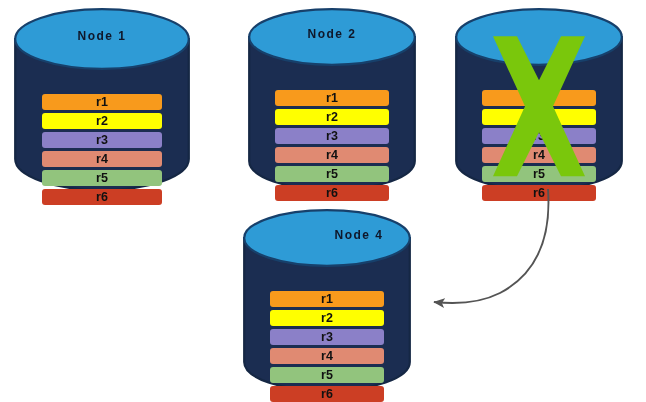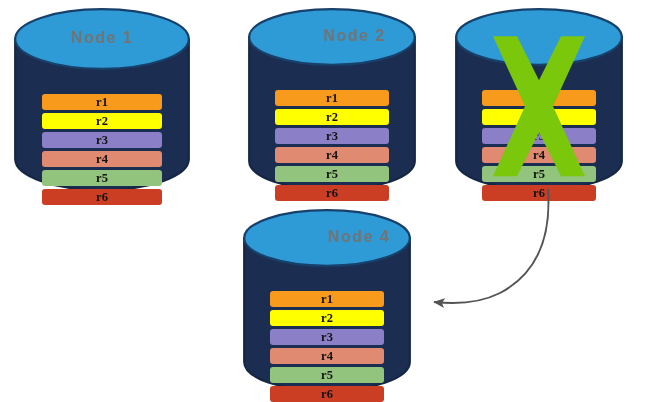--- a/index.html
+++ b/index.html
@@ -30,23 +30,23 @@
     position: absolute;
     left: 0; top: 0;
     overflow: visible;
   }
 
   .node-title {
     position: absolute;
     left: 0;
     width: 100%;
     text-align: center;
-    color: #737373;
+    color: #0f172a;
     font-weight: bold;
-    font-size: 16px;
+    font-size: 12px;
     letter-spacing: 1.5px;
     font-family: "Liberation Sans", sans-serif;
     white-space: nowrap;
     pointer-events: none;
   }
 
   .rows {
     position: absolute;
     left: 0;
     width: 100%;
@@ -63,21 +63,21 @@
     display: flex;
     align-items: center;
     justify-content: center;
   }
   .row-bar:last-child { margin-bottom: 8px; }
 
   .row-label {
     color: #111111;
     font-weight: bold;
     font-size: 12.5px;
-    font-family: Liberation Serif, serif;
+    font-family: Liberation Sans, sans-serif;
     line-height: 1;
   }
 
   .x-mark {
     position: absolute;
     pointer-events: none;
   }
 
   .arrow-layer {
     position: absolute;
@@ -111,21 +111,21 @@
           <span class="row-label">r4</span>
         </div>
         <div class="row-bar" style="background: rgb(146, 196, 125);">
           <span class="row-label">r5</span>
         </div>
         <div class="row-bar" style="background: rgb(204, 62, 36);">
           <span class="row-label">r6</span>
         </div>
       </div>
     </div>
-    <div class="node" style="left: 248px; top: 8px; width: 168px; height: 182px; padding-left: 45px;">
+    <div class="node" style="left: 248px; top: 8px; width: 168px; height: 182px;">
       <svg class="cyl-svg" width="168" height="182" viewBox="0 0 168 182">
         <path d="M 1.2,29 L 1.2,153 A 82.8,29 0 0 0 166.8,153 L 166.8,29 Z" fill="#1B2D51" stroke="#152744" stroke-width="2.2"></path>
         <ellipse cx="84" cy="29" rx="82.8" ry="27.8" fill="#2E9BD6" stroke="#17406B" stroke-width="2.2"></ellipse>
       </svg>
       <div class="node-title" style="top: 19px;">Node 2</div>
       <div class="rows" style="width: 114px; left: 27px; top: 82px;">
         <div class="row-bar" style="background: rgb(248, 154, 28);">
           <span class="row-label">r1</span>
         </div>
         <div class="row-bar" style="background: rgb(255, 255, 0);">

